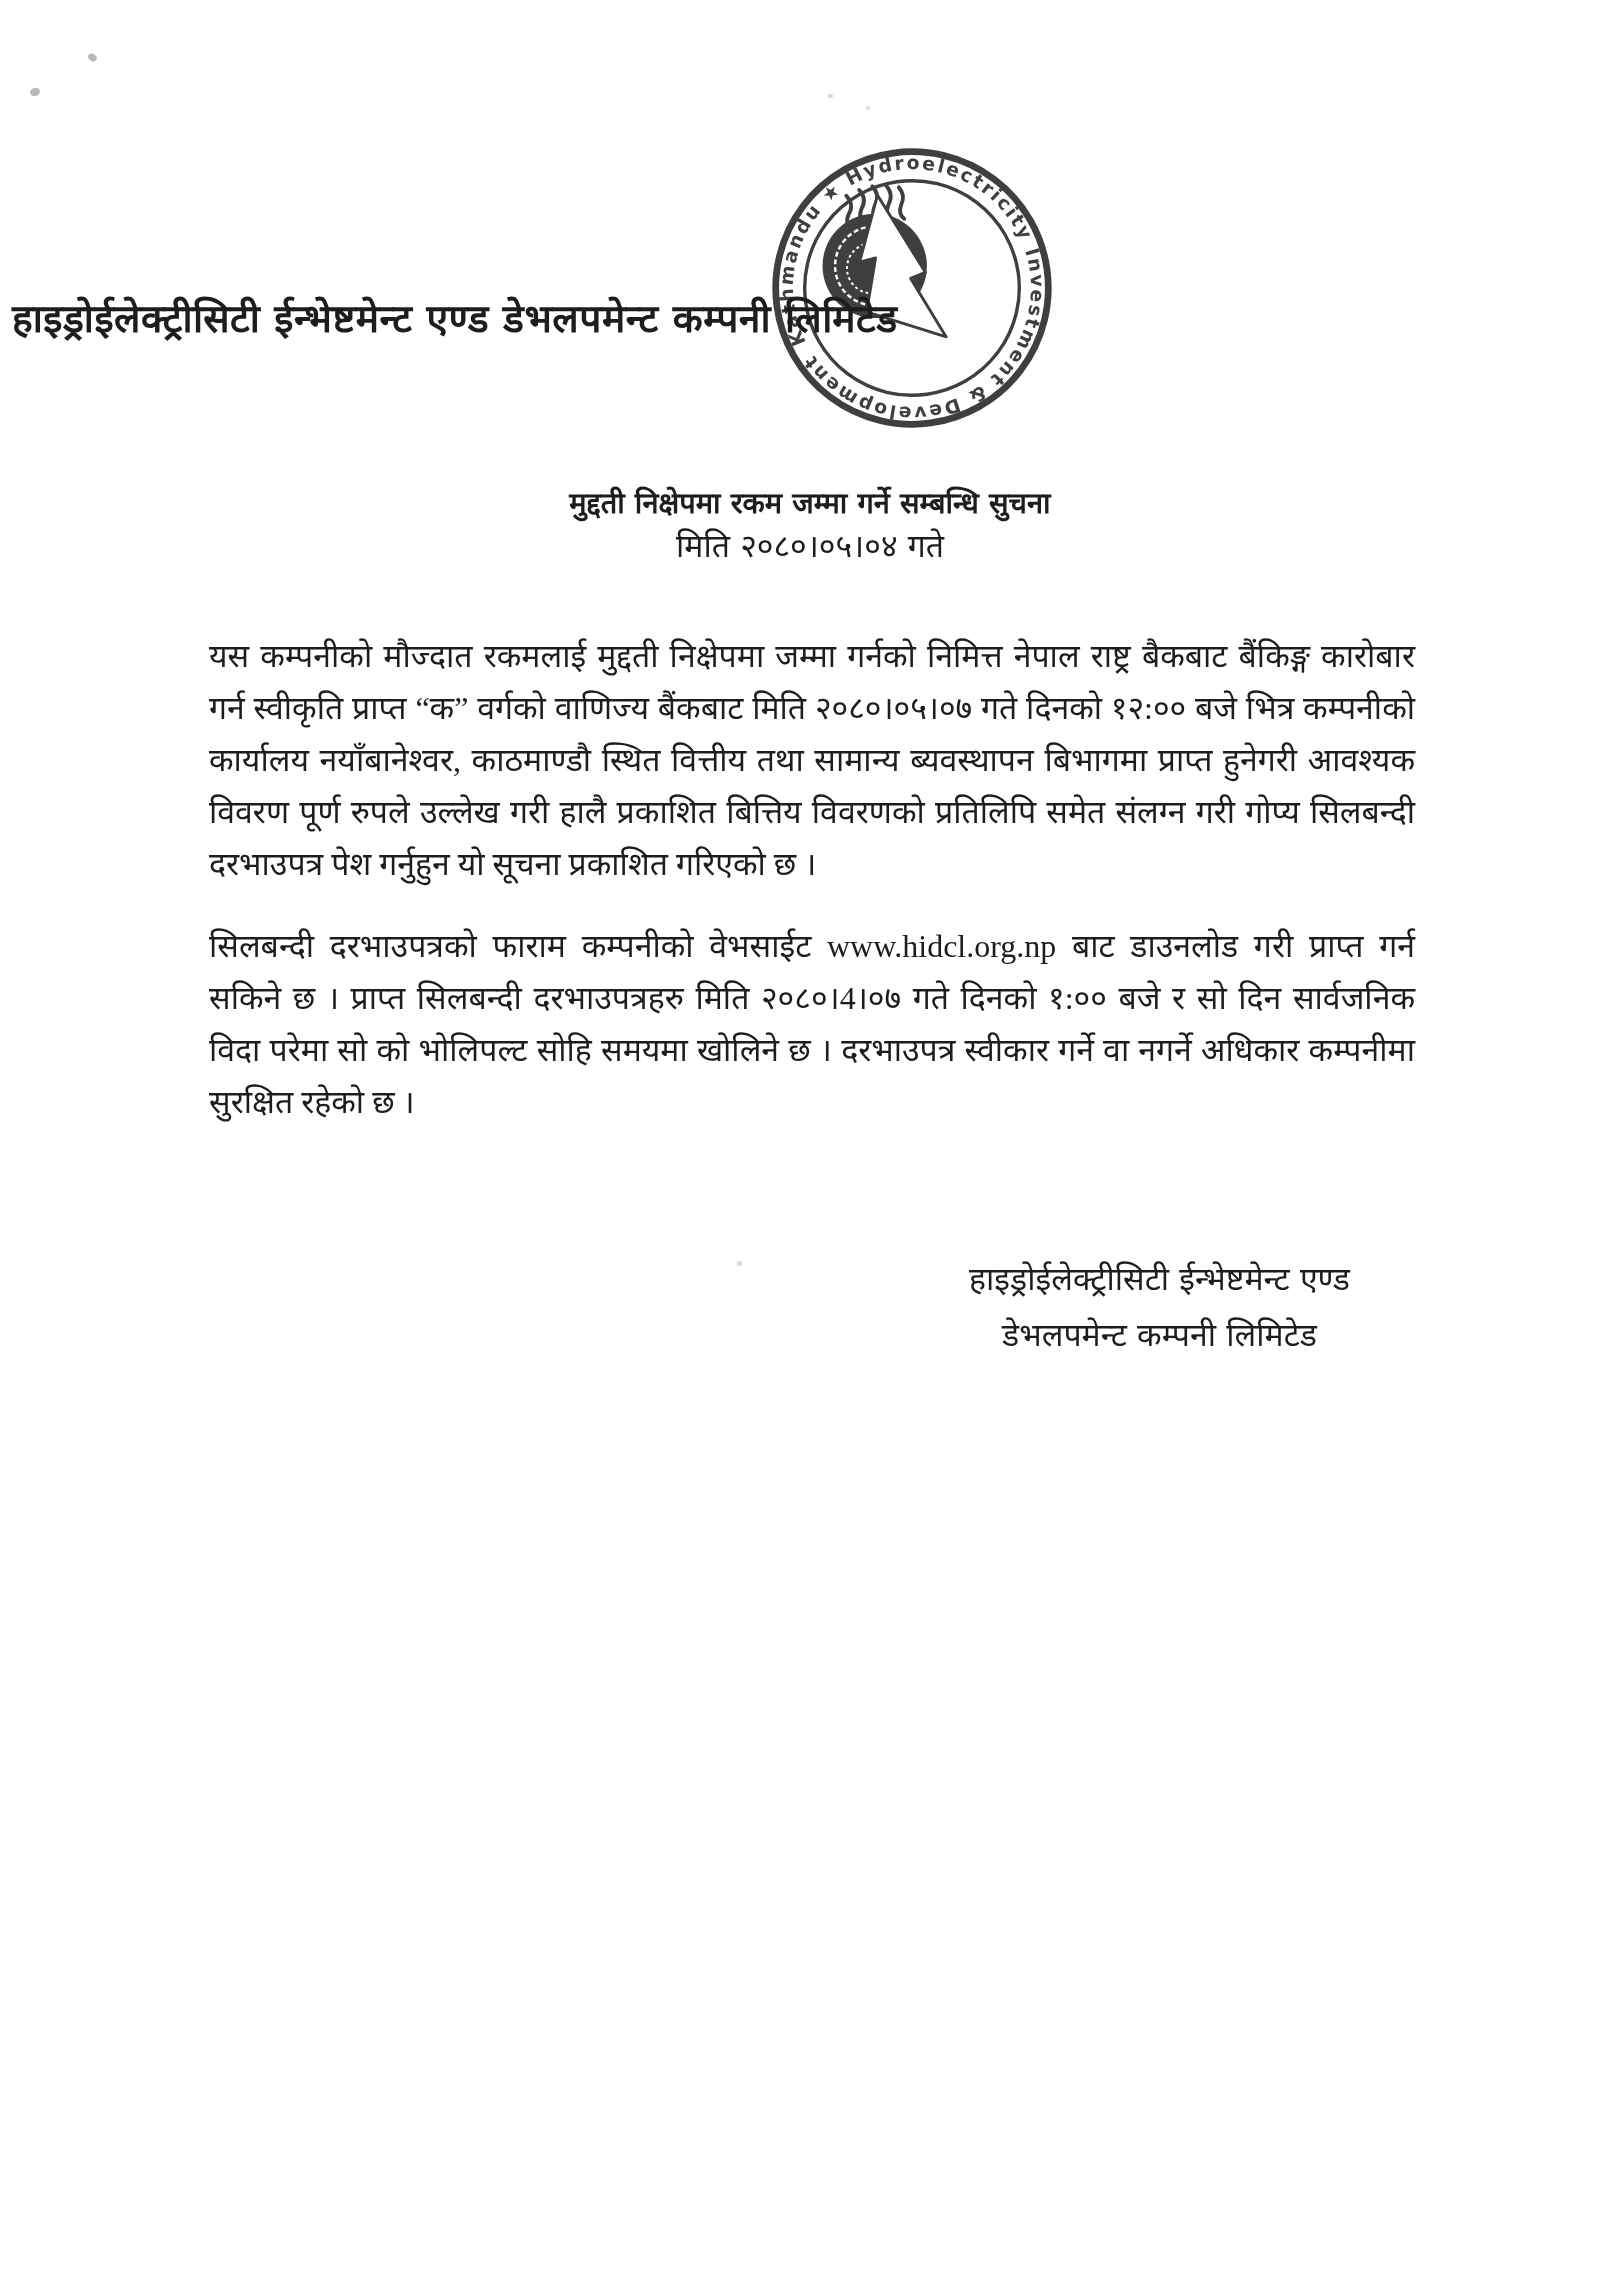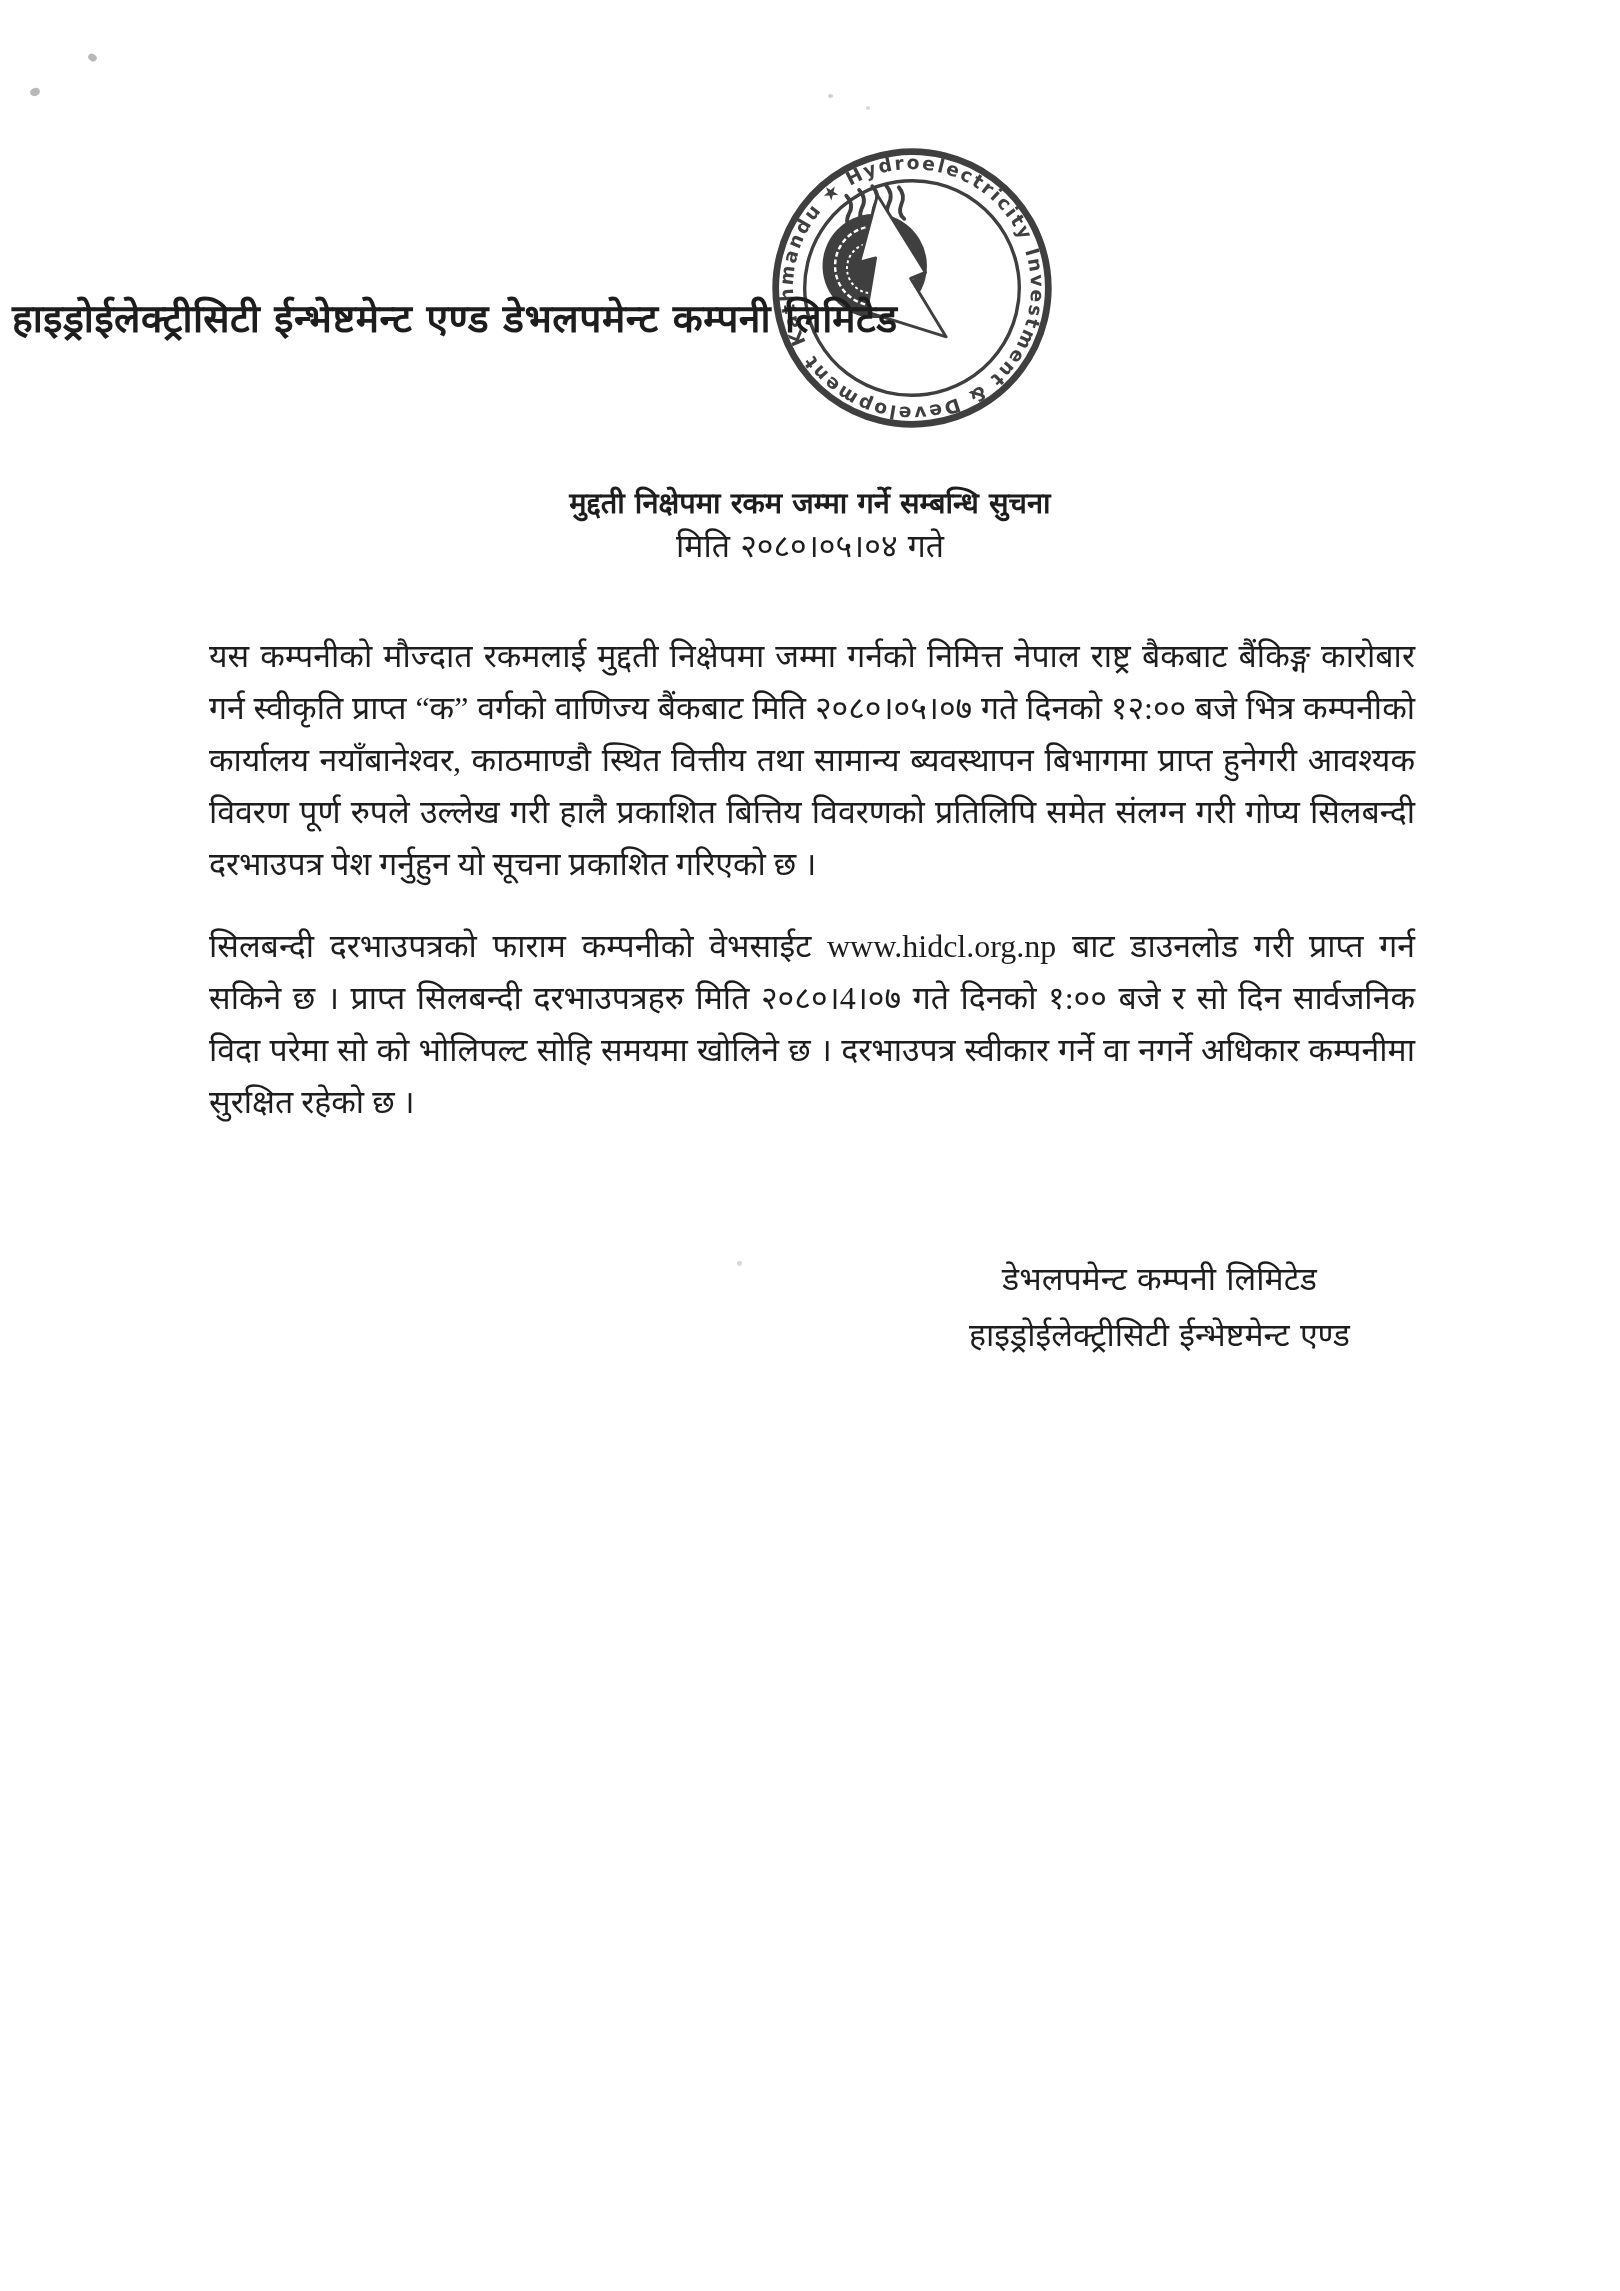--- a/index.html
+++ b/index.html
@@ -117,18 +117,18 @@
     <div class="notice-title">मुद्दती निक्षेपमा रकम जम्मा गर्ने सम्बन्धि सुचना</div>
     <div class="notice-date">मिति २०८०।०५।०४ गते</div>
   </div>
 
   <div class="body-block">
     <p>यस कम्पनीको मौज्दात रकमलाई मुद्दती निक्षेपमा जम्मा गर्नको निमित्त नेपाल राष्ट्र बैकबाट बैंकिङ्ग कारोबार गर्न स्वीकृति प्राप्त “क” वर्गको वाणिज्य बैंकबाट मिति २०८०।०५।०७ गते दिनको १२:०० बजे भित्र कम्पनीको कार्यालय नयाँबानेश्वर, काठमाण्डौ स्थित वित्तीय तथा सामान्य ब्यवस्थापन बिभागमा प्राप्त हुनेगरी आवश्यक विवरण पूर्ण रुपले उल्लेख गरी हालै प्रकाशित बित्तिय विवरणको प्रतिलिपि समेत संलग्न गरी गोप्य सिलबन्दी दरभाउपत्र पेश गर्नुहुन यो सूचना प्रकाशित गरिएको छ ।</p>
     <p>सिलबन्दी दरभाउपत्रको फाराम कम्पनीको वेभसाईट www.hidcl.org.np बाट डाउनलोड गरी प्राप्त गर्न सकिने छ । प्राप्त सिलबन्दी दरभाउपत्रहरु मिति २०८०।4।०७ गते दिनको १:०० बजे र सो दिन सार्वजनिक विदा परेमा सो को भोलिपल्ट सोहि समयमा खोलिने छ । दरभाउपत्र स्वीकार गर्ने वा नगर्ने अधिकार कम्पनीमा सुरक्षित रहेको छ ।</p>
   </div>
 
   <div class="signature-block">
+    <div>हाइड्रोईलेक्ट्रीसिटी ईन्भेष्टमेन्ट एण्ड</div>
     <div>डेभलपमेन्ट कम्पनी लिमिटेड</div>
-    <div>हाइड्रोईलेक्ट्रीसिटी ईन्भेष्टमेन्ट एण्ड</div>
   </div>
 
 </div>
 
 
 </body></html>

